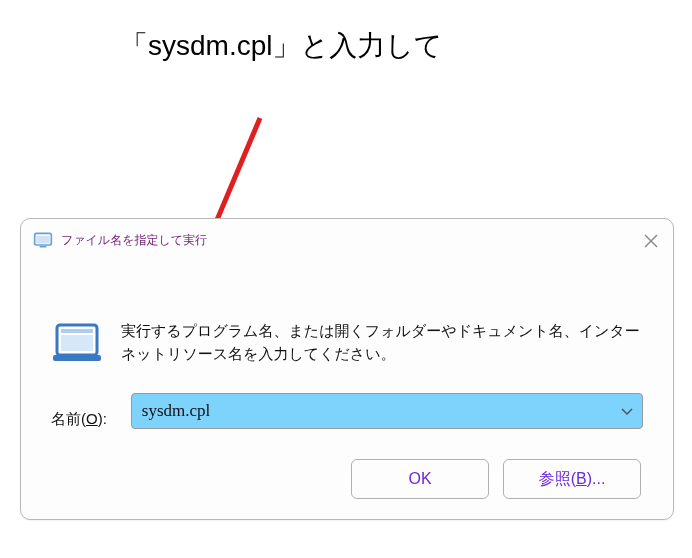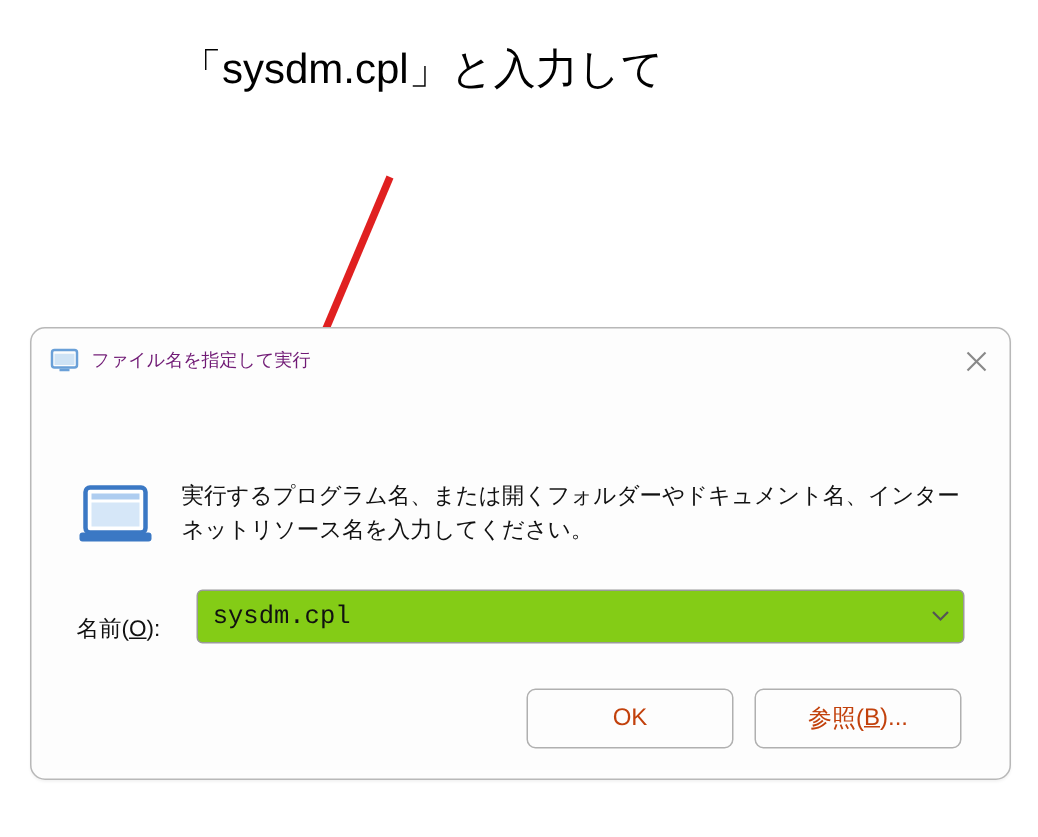--- a/index.html
+++ b/index.html
@@ -102,22 +102,22 @@
       position: relative;
       flex: 1;
     }
     .combo input {
       width: 100%;
       height: 36px;
       border: 1px solid #9a9a9a;
       border-radius: 4px;
       padding: 0 34px 0 10px;
       font-size: 17px;
-      font-family: Liberation Mono, monospace;
-      background: #84cc16;
+      font-family: Liberation Serif, serif;
+      background: #7dd3fc;
       color: #111;
     }
     .combo-chevron {
       position: absolute;
       right: 10px;
       top: 50%;
       transform: translateY(-50%);
       pointer-events: none;
     }
     .button-row {
@@ -127,21 +127,21 @@
       padding-right: 2px;
     }
     .btn {
       min-width: 138px;
       height: 40px;
       border: 1px solid #b0b0b0;
       border-radius: 6px;
       background: #fdfdfd;
       font-size: 16px;
       font-family: inherit;
-      color: #c2410c;
+      color: #6d28d9;
       cursor: pointer;
       display: flex;
       align-items: center;
       justify-content: center;
     }
     .u { text-decoration: underline; }
   </style>
 </head>
 <body>
 

